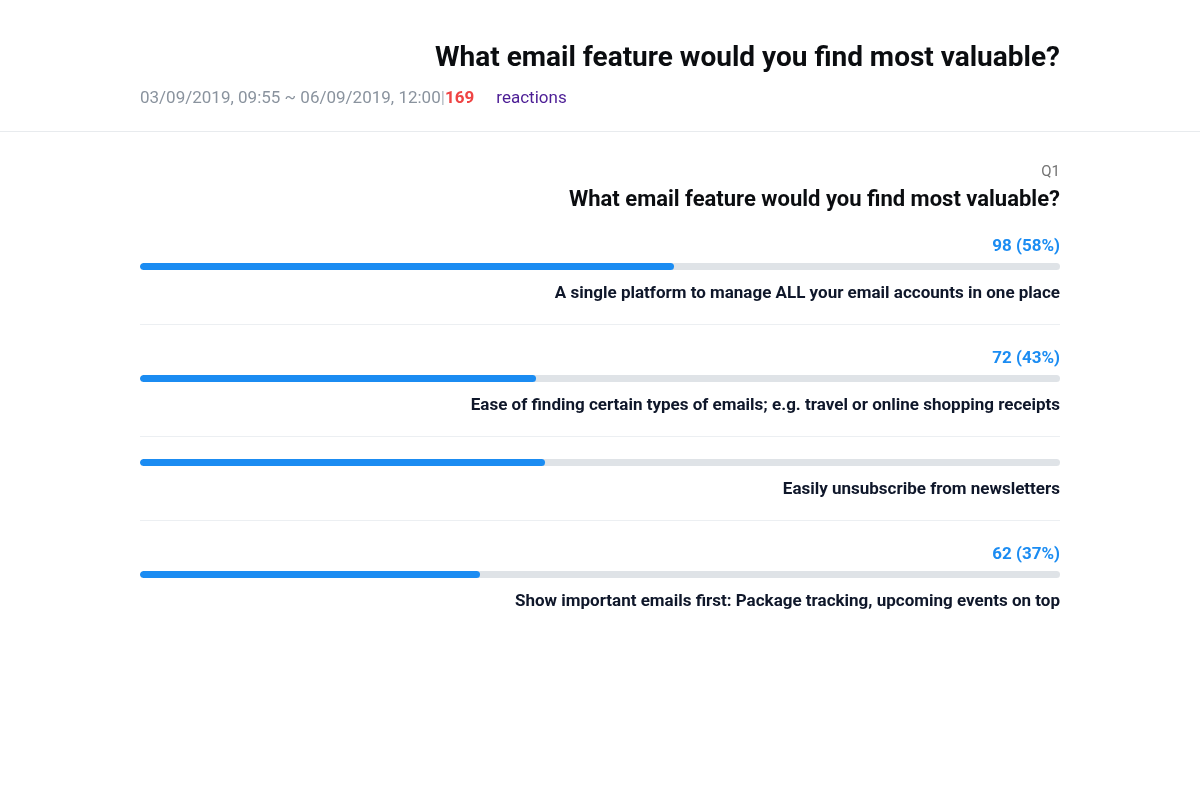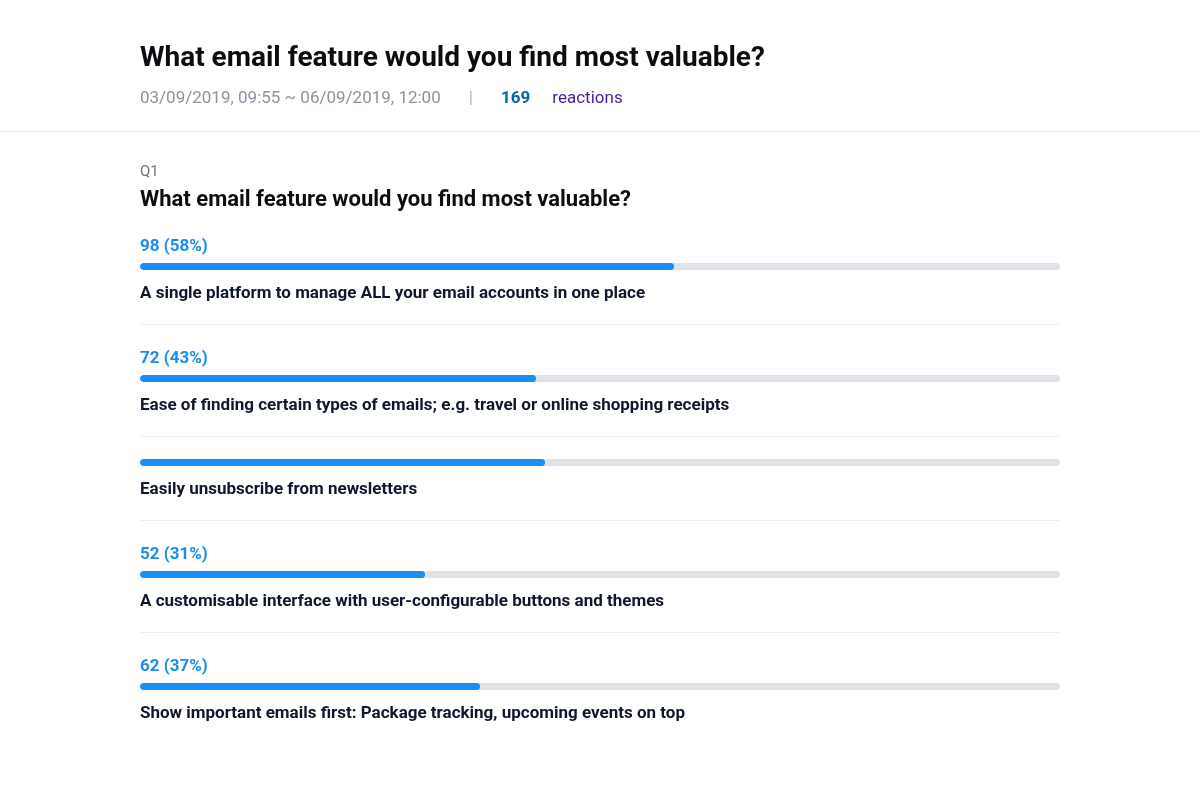--- a/index.html
+++ b/index.html
@@ -1,18 +1,19 @@
 <!DOCTYPE html>
 <html><head>
   <meta charset="utf-8">
   <style>
     * {
       margin: 0;
       padding: 0;
       box-sizing: border-box;
+      text-align: right;
     }
     body {
       font-family: -apple-system, BlinkMacSystemFont, "Segoe UI", Roboto, Helvetica, Arial, sans-serif;
       background: #fff;
       color: #111;
       width: 1200px;
     }
     .header {
       padding: 40px 140px 24px 140px;
       border-bottom: 1px solid #e8ebee;
@@ -21,28 +22,28 @@
       font-size: 28px;
       font-weight: 700;
       color: #0b0d10;
       margin-bottom: 14px;
     }
     .meta-line {
       font-size: 17px;
       color: #8a939e;
       display: flex;
       align-items: center;
-      gap: 28px;
+      gap: 0;
     }
     .meta-divider {
       color: #b0b8c0;
     }
     .reactions-count {
       font-weight: 700;
-      color: #0369a1;
+      color: #ef4444;
     }
     .reactions-label {
       color: #4c1d95;
       margin-left: 18px;
     }
     .content {
       padding: 30px 140px 40px 140px;
     }
     .question-label {
       font-size: 15px;
@@ -122,27 +123,20 @@
         </div>
         <div class="option-label">Ease of finding certain types of emails; e.g. travel or online shopping receipts</div>
       </div>
       <div class="result-item">
         <div class="bar-track">
           <div class="bar-fill" style="width: 44%;"></div>
         </div>
         <div class="option-label">Easily unsubscribe from newsletters</div>
       </div>
       <div class="result-item">
-        <div class="stat-line">52 (31%)</div>
-        <div class="bar-track">
-          <div class="bar-fill" style="width: 31%;"></div>
-        </div>
-        <div class="option-label">A customisable interface with user-configurable buttons and themes</div>
-      </div>
-      <div class="result-item">
         <div class="stat-line">62 (37%)</div>
         <div class="bar-track">
           <div class="bar-fill" style="width: 37%;"></div>
         </div>
         <div class="option-label">Show important emails first: Package tracking, upcoming events on top</div>
       </div>
     </div>
 </div>
 
 </body></html>

